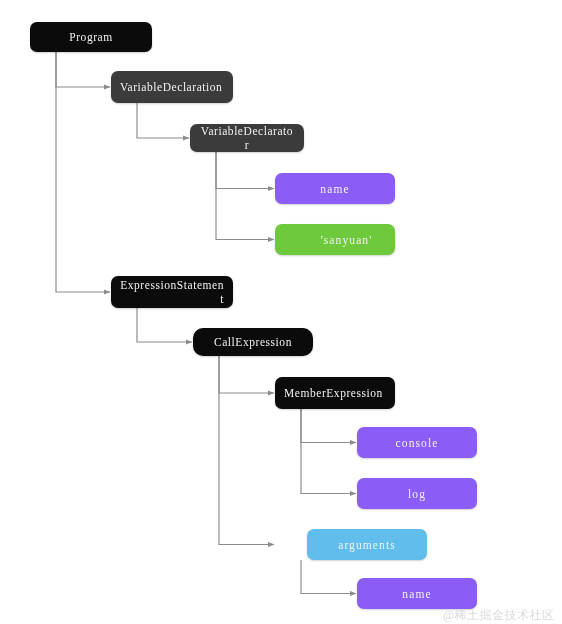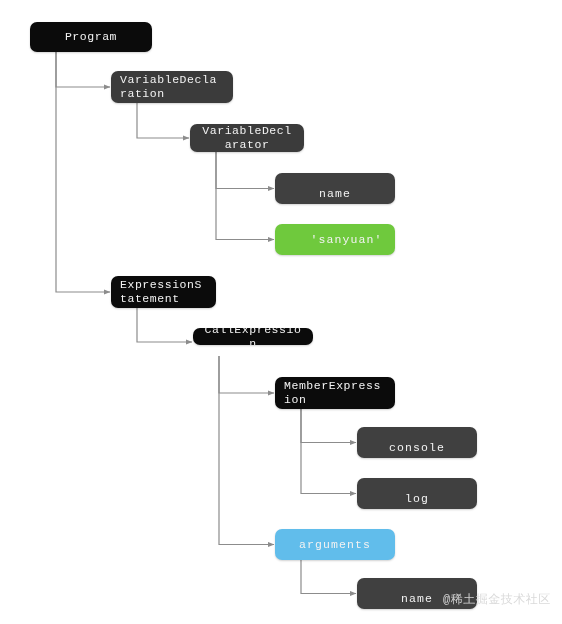--- a/index.html
+++ b/index.html
@@ -6,21 +6,21 @@
     margin: 0;
     padding: 0;
     background: #ffffff;
   }
   #canvas {
     position: relative;
     width: 562px;
     height: 624px;
     background: #ffffff;
     overflow: hidden;
-    font-family: Liberation Mono, monospace;
+    font-family: Liberation Serif, serif;
   }
   #edges {
     position: absolute;
     left: 0;
     top: 0;
     width: 562px;
     height: 624px;
     pointer-events: none;
   }
   .node {
@@ -41,31 +41,32 @@
   .node.center {
     justify-content: center;
     text-align: center;
   }
   .node.left {
     justify-content: flex-start;
     text-align: left;
   }
   .node.t-dark    { background: #0b0b0b; }
   .node.t-gray    { background: #3b3b3b; }
-  .node.t-red     { background: #404040; letter-spacing: 1.1px; align-items: flex-end; }
+  .node.t-red     { background: #8b5cf6; letter-spacing: 1.1px; }
   .node.t-green   { background: #6fc93d; letter-spacing: 1.1px; padding-left: 32px; }
-  .node.t-blue    { background: #61bdeb; letter-spacing: 1.1px; }
+  .node.t-blue    { background: #61bdeb; letter-spacing: 1.1px; margin-left: 32px; }
   .watermark {
     position: absolute;
     color: #d8d8d8;
     font-size: 12px;
     letter-spacing: 0.5px;
     white-space: nowrap;
     mix-blend-mode: normal;
     opacity: 0.95;
+    margin-top: 16px;
   }
 </style>
 </head>
 <body>
 
 <div id="canvas">
 
   <svg id="edges" viewBox="0 0 562 624" width="562" height="624">
       <defs>
         <marker id="arrow" markerWidth="7" markerHeight="7" refX="6.2" refY="3" orient="auto" markerUnits="userSpaceOnUse">
@@ -94,24 +95,24 @@
       </div>
       <div class="node t-gray center" style="left: 190px; top: 124px; width: 114px; height: 28px;">
         <span>VariableDeclarator</span>
       </div>
       <div class="node t-red center" style="left: 275px; top: 173px; width: 120px; height: 31px;">
         <span>name</span>
       </div>
       <div class="node t-green center" style="left: 275px; top: 224px; width: 120px; height: 31px;">
         <span>'sanyuan'</span>
       </div>
-      <div class="node t-dark left" style="left: 111px; top: 276px; width: 105px; height: 32px;">
+      <div class="node t-dark left" style="left: 111px; top: 276px; width: 122px; height: 32px; text-align: right;">
         <span>ExpressionStatement</span>
       </div>
-      <div class="node t-dark center" style="left: 193px; top: 328px; width: 120px; height: 17px;">
+      <div class="node t-dark center" style="left: 193px; top: 328px; width: 120px; height: 28px; border-radius: 10px;">
         <span>CallExpression</span>
       </div>
       <div class="node t-dark left" style="left: 275px; top: 377px; width: 120px; height: 32px;">
         <span>MemberExpression</span>
       </div>
       <div class="node t-red center" style="left: 357px; top: 427px; width: 120px; height: 31px;">
         <span>console</span>
       </div>
       <div class="node t-red center" style="left: 357px; top: 478px; width: 120px; height: 31px;">
         <span>log</span>

